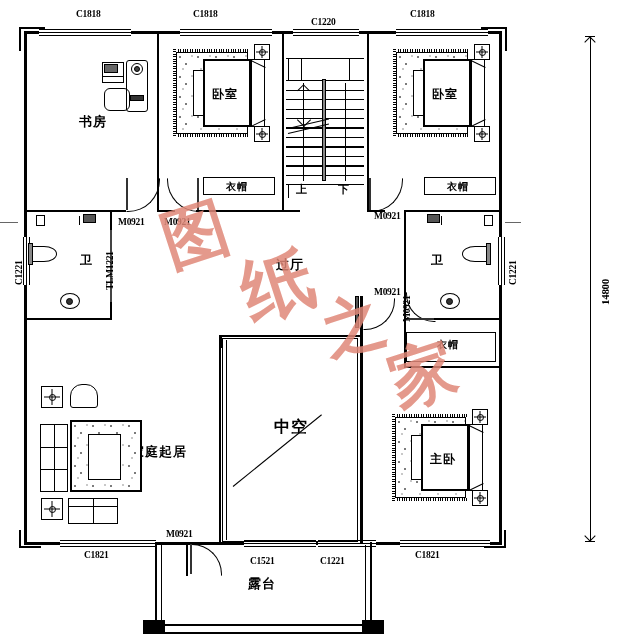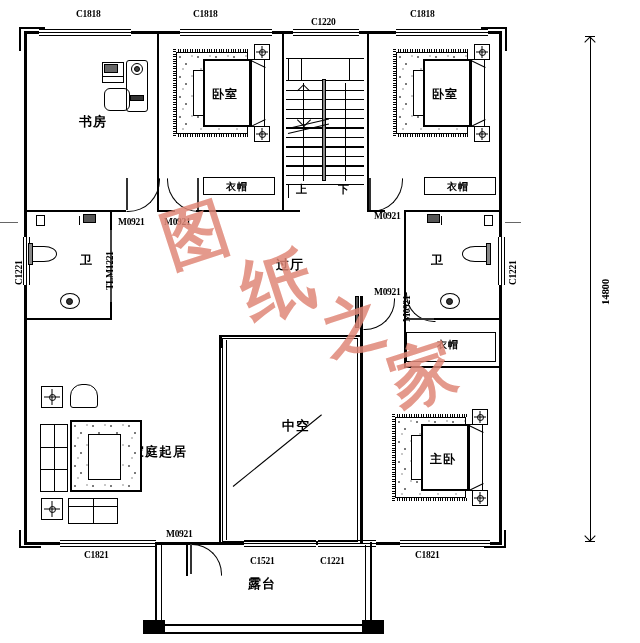--- a/index.html
+++ b/index.html
@@ -248,21 +248,21 @@
   <div class="circ" style="left:446px;top:298px;width:7px;height:7px;background:#333;"></div>
   <div class="sq" style="left:484px;top:215px;width:9px;height:11px;"></div>
   <div class="sq" style="left:427px;top:214px;width:13px;height:9px;background:#555;"></div>
   <div class="thinline" style="left:441px;top:216px;width:1px;height:9px;"></div>
 
   <div class="label cn" style="left:276px;top:256px;font-size:13px;">过厅</div>
 
   <div class="room" style="left:222px;top:338px;width:136px;height:204px;border:1px solid #000;"></div>
   <div class="thinline" style="left:226px;top:340px;width:1px;height:200px;"></div>
   <div class="thinline" style="left:233px;top:486px;width:114px;height:1px;transform:rotate(-39deg);transform-origin:left center;"></div>
-  <div class="label cn" style="left:282px;top:417px;font-size:13px;">中空</div>
+  <div class="label cn" style="left:274px;top:417px;font-size:16px;">中空</div>
 
   <div class="label cn" style="left:131px;top:443px;font-size:13px;">家庭起居</div>
   <div class="sofa" style="left:40px;top:424px;width:28px;height:68px;"></div>
   <div class="thinline" style="left:54px;top:424px;width:1px;height:68px;"></div>
   <div class="thinline" style="left:40px;top:447px;width:28px;height:1px;"></div>
   <div class="thinline" style="left:40px;top:469px;width:28px;height:1px;"></div>
   <div class="sofa" style="left:68px;top:498px;width:50px;height:26px;"></div>
   <div class="thinline" style="left:93px;top:498px;width:1px;height:26px;"></div>
   <div class="thinline" style="left:68px;top:506px;width:50px;height:1px;"></div>
   <div class="rug" style="left:70px;top:420px;width:72px;height:72px;border-width:2px;"></div>

